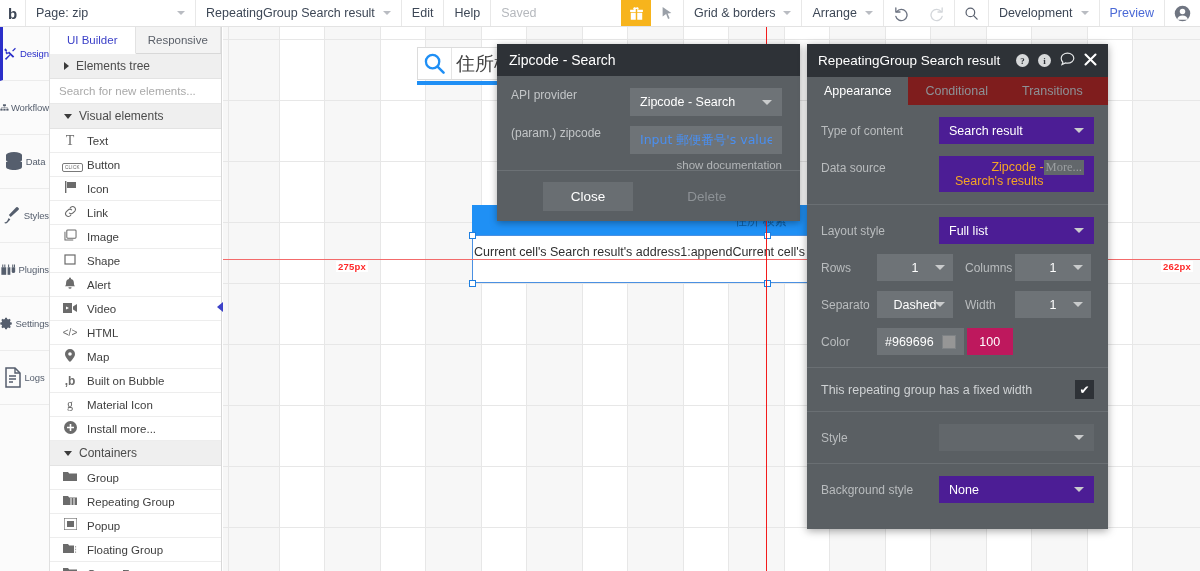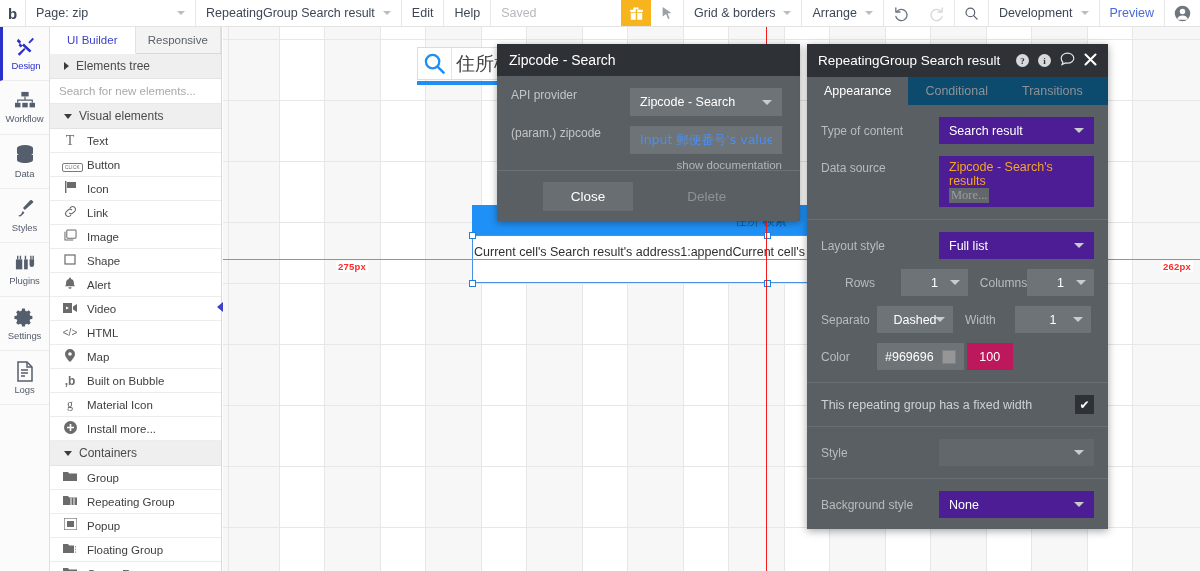--- a/index.html
+++ b/index.html
@@ -44,21 +44,21 @@
   #preview { color:#4a69d6; }
   .tb-spacer { flex:1; }
   .divider-cell { border-right:1px solid #e8e8e8; }
 
   
   #rail {
     position:absolute; left:0; top:27px; width:50px; height:544px;
     background:#fbfbfb; border-right:1px solid #e0e0e0;
   }
   .rail-item {
-    height:54px; display:flex; flex-direction:column;
+    height:54px; display:flex; flex-direction:row;
     align-items:center; justify-content:center;
     border-bottom:1px solid #ececec; color:#555e6d; gap:2px;
   }
   .rail-item .rl { font-size:9.5px; letter-spacing:-.1px; }
   .rail-item.active { color:#2b2fc9; border-left:3px solid #2b2fc9; }
   .rail-item.active .rl { color:#2b2fc9; }
 
   
   #panel {
     position:absolute; left:50px; top:27px; width:172px; height:544px;
@@ -202,21 +202,21 @@
   #rgpanel .dlg-head {
     height:33px; background:#2e3237; color:#fff; display:flex; align-items:center;
     padding:0 11px; font-size:13.5px; justify-content:space-between;
   }
   .head-icons { display:flex; align-items:center; gap:9px; color:#e4e6e7; }
   .cir {
     width:13px;height:13px;border-radius:50%;background:#d7d9da;color:#2e3237;
     font-size:9px; display:flex;align-items:center;justify-content:center;font-weight:bold;
     font-family:"Liberation Serif", serif;
   }
-  #rgtabs { display:flex; height:28px; background:#0c4a6e; }
+  #rgtabs { display:flex; height:28px; background:#7f1d1d; }
   .rtab {
     padding:0 17px; display:flex; align-items:center; font-size:12.5px;
     color:#8d9297;
   }
   .rtab.active { background:#5a5f63; color:#fff; }
   .rg-sect { padding:12px 14px; border-bottom:1px solid #6a6f73; }
   .rlabel { width:118px; color:#b9bcbe; font-size:12px; flex:none; }
   .rctrl {
     flex:1; background:#4c1d95; min-height:27px; display:flex; align-items:center;
     padding:0 10px; color:#fff; font-size:12.5px; justify-content:space-between;
@@ -642,36 +642,36 @@
   <div class="rg-sect">
     <div class="rrow">
       <span class="rlabel">Type of content</span>
       <span class="rctrl">
         <span>Search result</span>
         <span class="dcaret"></span>
       </span>
     </div>
     <div class="rrow" style="margin-top:12px; align-items:flex-start;">
       <span class="rlabel" style="padding-top:5px;">Data source</span>
-      <span class="rctrl" style="flex-direction:column; align-items:flex-start; padding:4px 10px;">
+      <span class="rctrl" style="flex-direction:row; align-items:flex-start; padding:4px 10px;text-align:right;">
         <span class="orange">Zipcode - Search's results</span>
         <span class="more">More...</span>
       </span>
     </div>
   </div>
 
   <div class="rg-sect">
     <div class="rrow">
       <span class="rlabel">Layout style</span>
       <span class="rctrl">
         <span>Full list</span>
         <span class="dcaret"></span>
       </span>
     </div>
-    <div class="rrow" style="margin-top:10px;margin-left:24px;">
+    <div class="rrow" style="margin-top:10px;">
       <span class="rlabel" style="width:56px;">Rows</span>
       <span class="num-ctrl">
         <span>1</span>
         <span class="dcaret"></span>
       </span>
       <span class="mid-label">Columns</span>
       <span class="num-ctrl">
         <span>1</span>
         <span class="dcaret"></span>
       </span>

